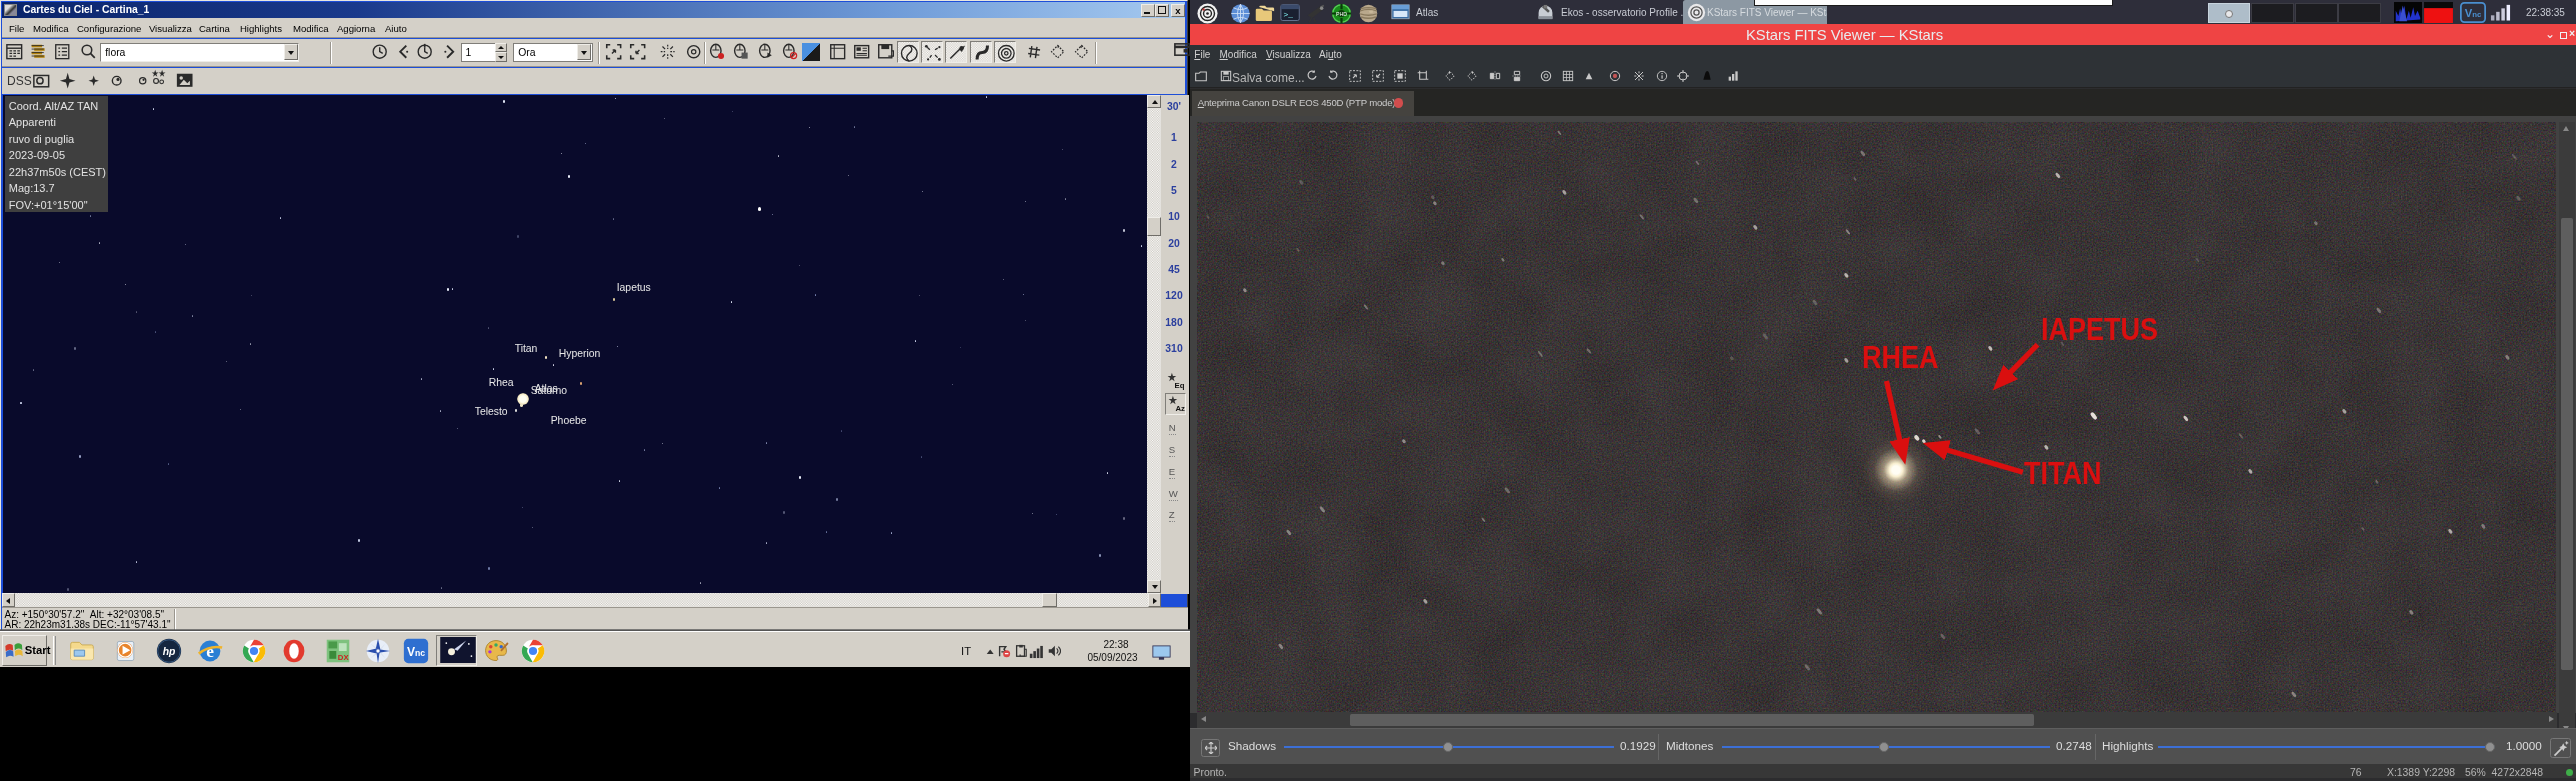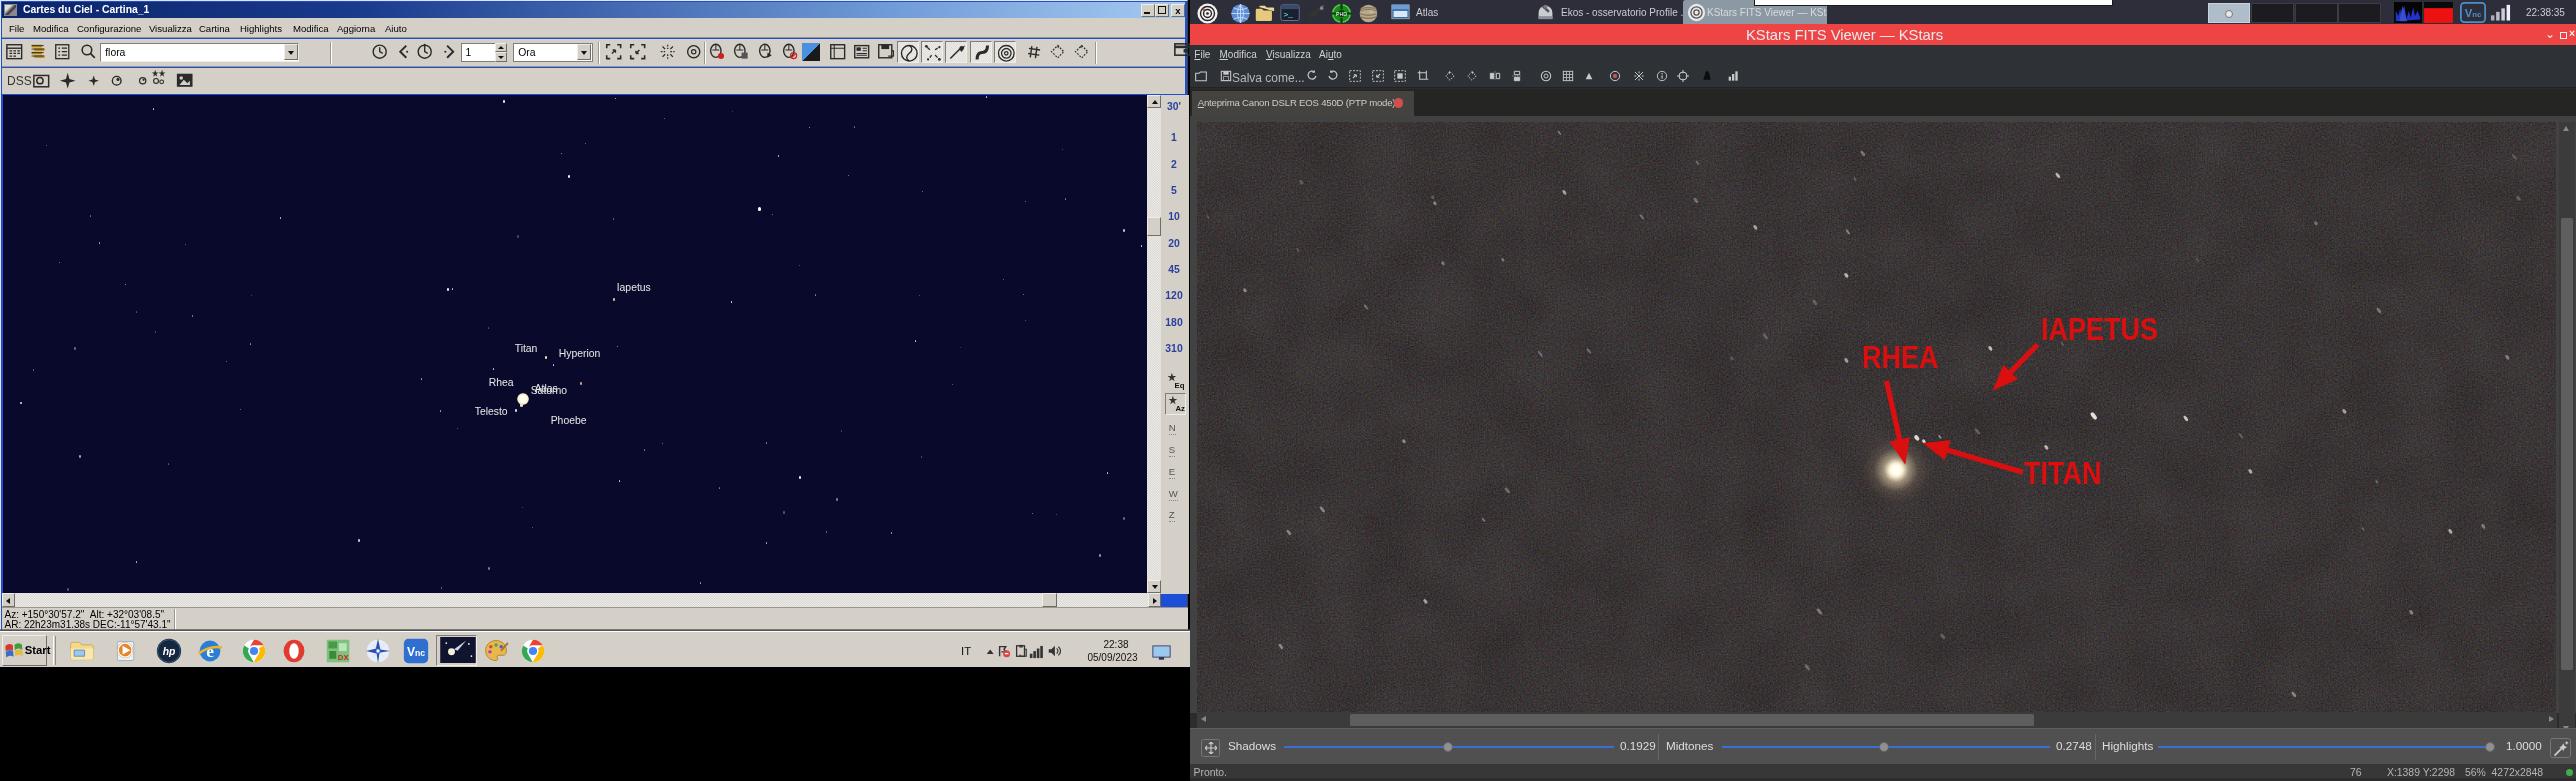--- a/index.html
+++ b/index.html
@@ -327,20 +327,21 @@
 <i class="st" style="left:1138px;top:150px;width:1.7px;height:1.7px;opacity:1.00;background:#cfd6ee"></i>
 <i class="st" style="left:577px;top:287px;width:2.6px;height:2.6px;opacity:1.00;background:#d8a070"></i>
 <i class="st" style="left:542px;top:261px;width:2.6px;height:2.6px;opacity:1.00;background:#efe0c0"></i>
 <i class="st" style="left:610px;top:203px;width:2.6px;height:2.6px;opacity:1.00;background:#d8c79a"></i>
 <i class="st" style="left:550px;top:269px;width:1.7px;height:1.7px;opacity:1.00;background:#d8d8e8"></i>
 <i class="st" style="left:912px;top:245px;width:1.7px;height:1.7px;opacity:1.00;background:#cfd6ee"></i>
 <i class="st" style="left:763px;top:447px;width:1.7px;height:1.7px;opacity:0.80;background:#cfd6ee"></i>
 <i class="st" style="left:490px;top:273px;width:1.7px;height:1.7px;opacity:1.00;background:#cfd6ee"></i>
 <i class="st" style="left:418px;top:283px;width:1.7px;height:1.7px;opacity:0.80;background:#cfd6ee"></i>
 <i class="st" style="left:437px;top:315px;width:1.7px;height:1.7px;opacity:0.80;background:#cfd6ee"></i>
+    <div class="abs" style="left:2.6px;top:0.9px;width:103px;height:116px;background:#3f3f3f;color:#e2e2e2;font-size:11px;line-height:16.5px;padding:1.7px 0 0 3.5px">Coord. Alt/AZ TAN<br>Apparenti<br>ruvo di puglia<br>2023-09-05<br>22h37m50s (CEST)<br>Mag:13.7<br>FOV:+01°15'00"</div>
     <div class="abs" style="left:512px;top:248px;color:#e8e8e8;font-size:10.4px">Titan</div>
     <div class="abs" style="left:556px;top:253px;color:#e8e8e8;font-size:10.4px">Hyperion</div>
     <div class="abs" style="left:614px;top:187px;color:#e8e8e8;font-size:10.4px">Iapetus</div>
     <div class="abs" style="left:486px;top:282px;color:#e8e8e8;font-size:10.4px">Rhea</div>
     <div class="abs" style="left:532px;top:288px;color:#e8e8e8;font-size:10.4px">Atlas</div>
     <div class="abs" style="left:528px;top:290px;color:#e8e8e8;font-size:10.4px">Saturno</div>
     <div class="abs" style="left:472px;top:311px;color:#e8e8e8;font-size:10.4px">Telesto</div>
     <div class="abs" style="left:548px;top:320px;color:#e8e8e8;font-size:10.4px">Phoebe</div>
     <div class="abs" style="left:514px;top:298px;width:12px;height:12px;border-radius:50%;background:radial-gradient(circle,#fffef2 0 38%,#f5e9c0 62%,rgba(200,180,120,0) 78%)"></div>
     <div class="abs" style="left:517px;top:308px;width:3.5px;height:3.5px;border-radius:50%;background:#efe5c5"></div>

